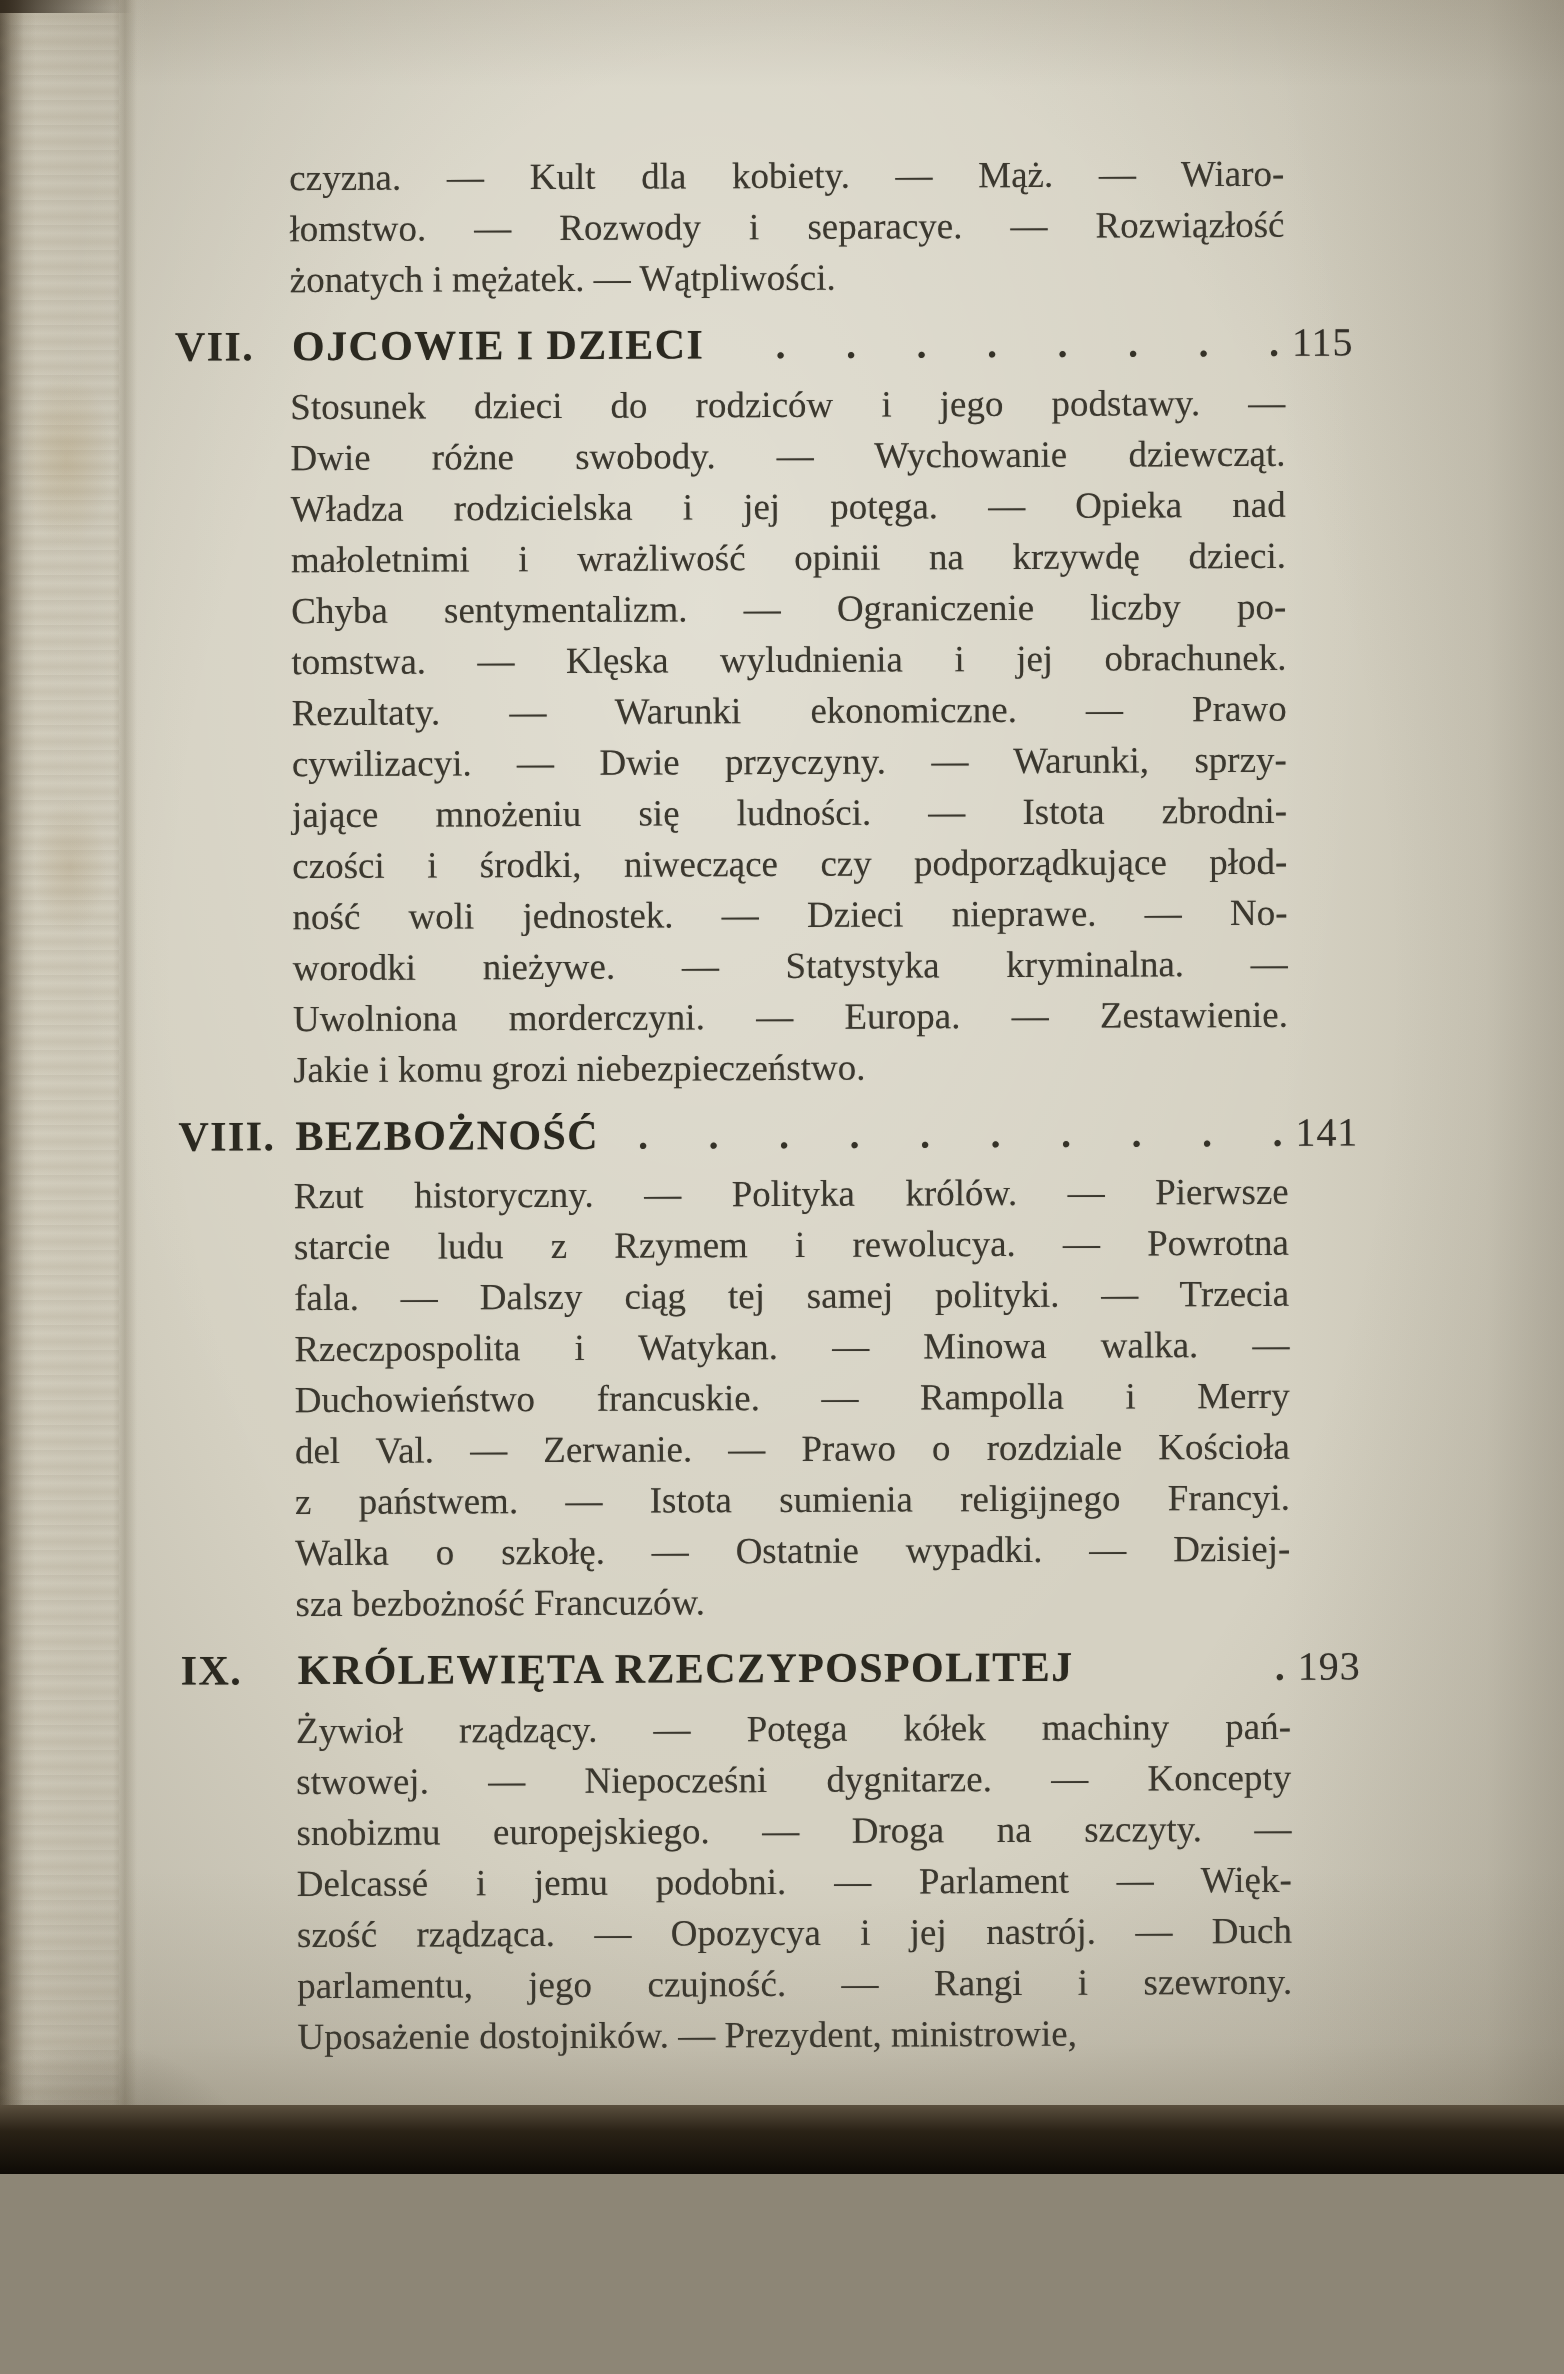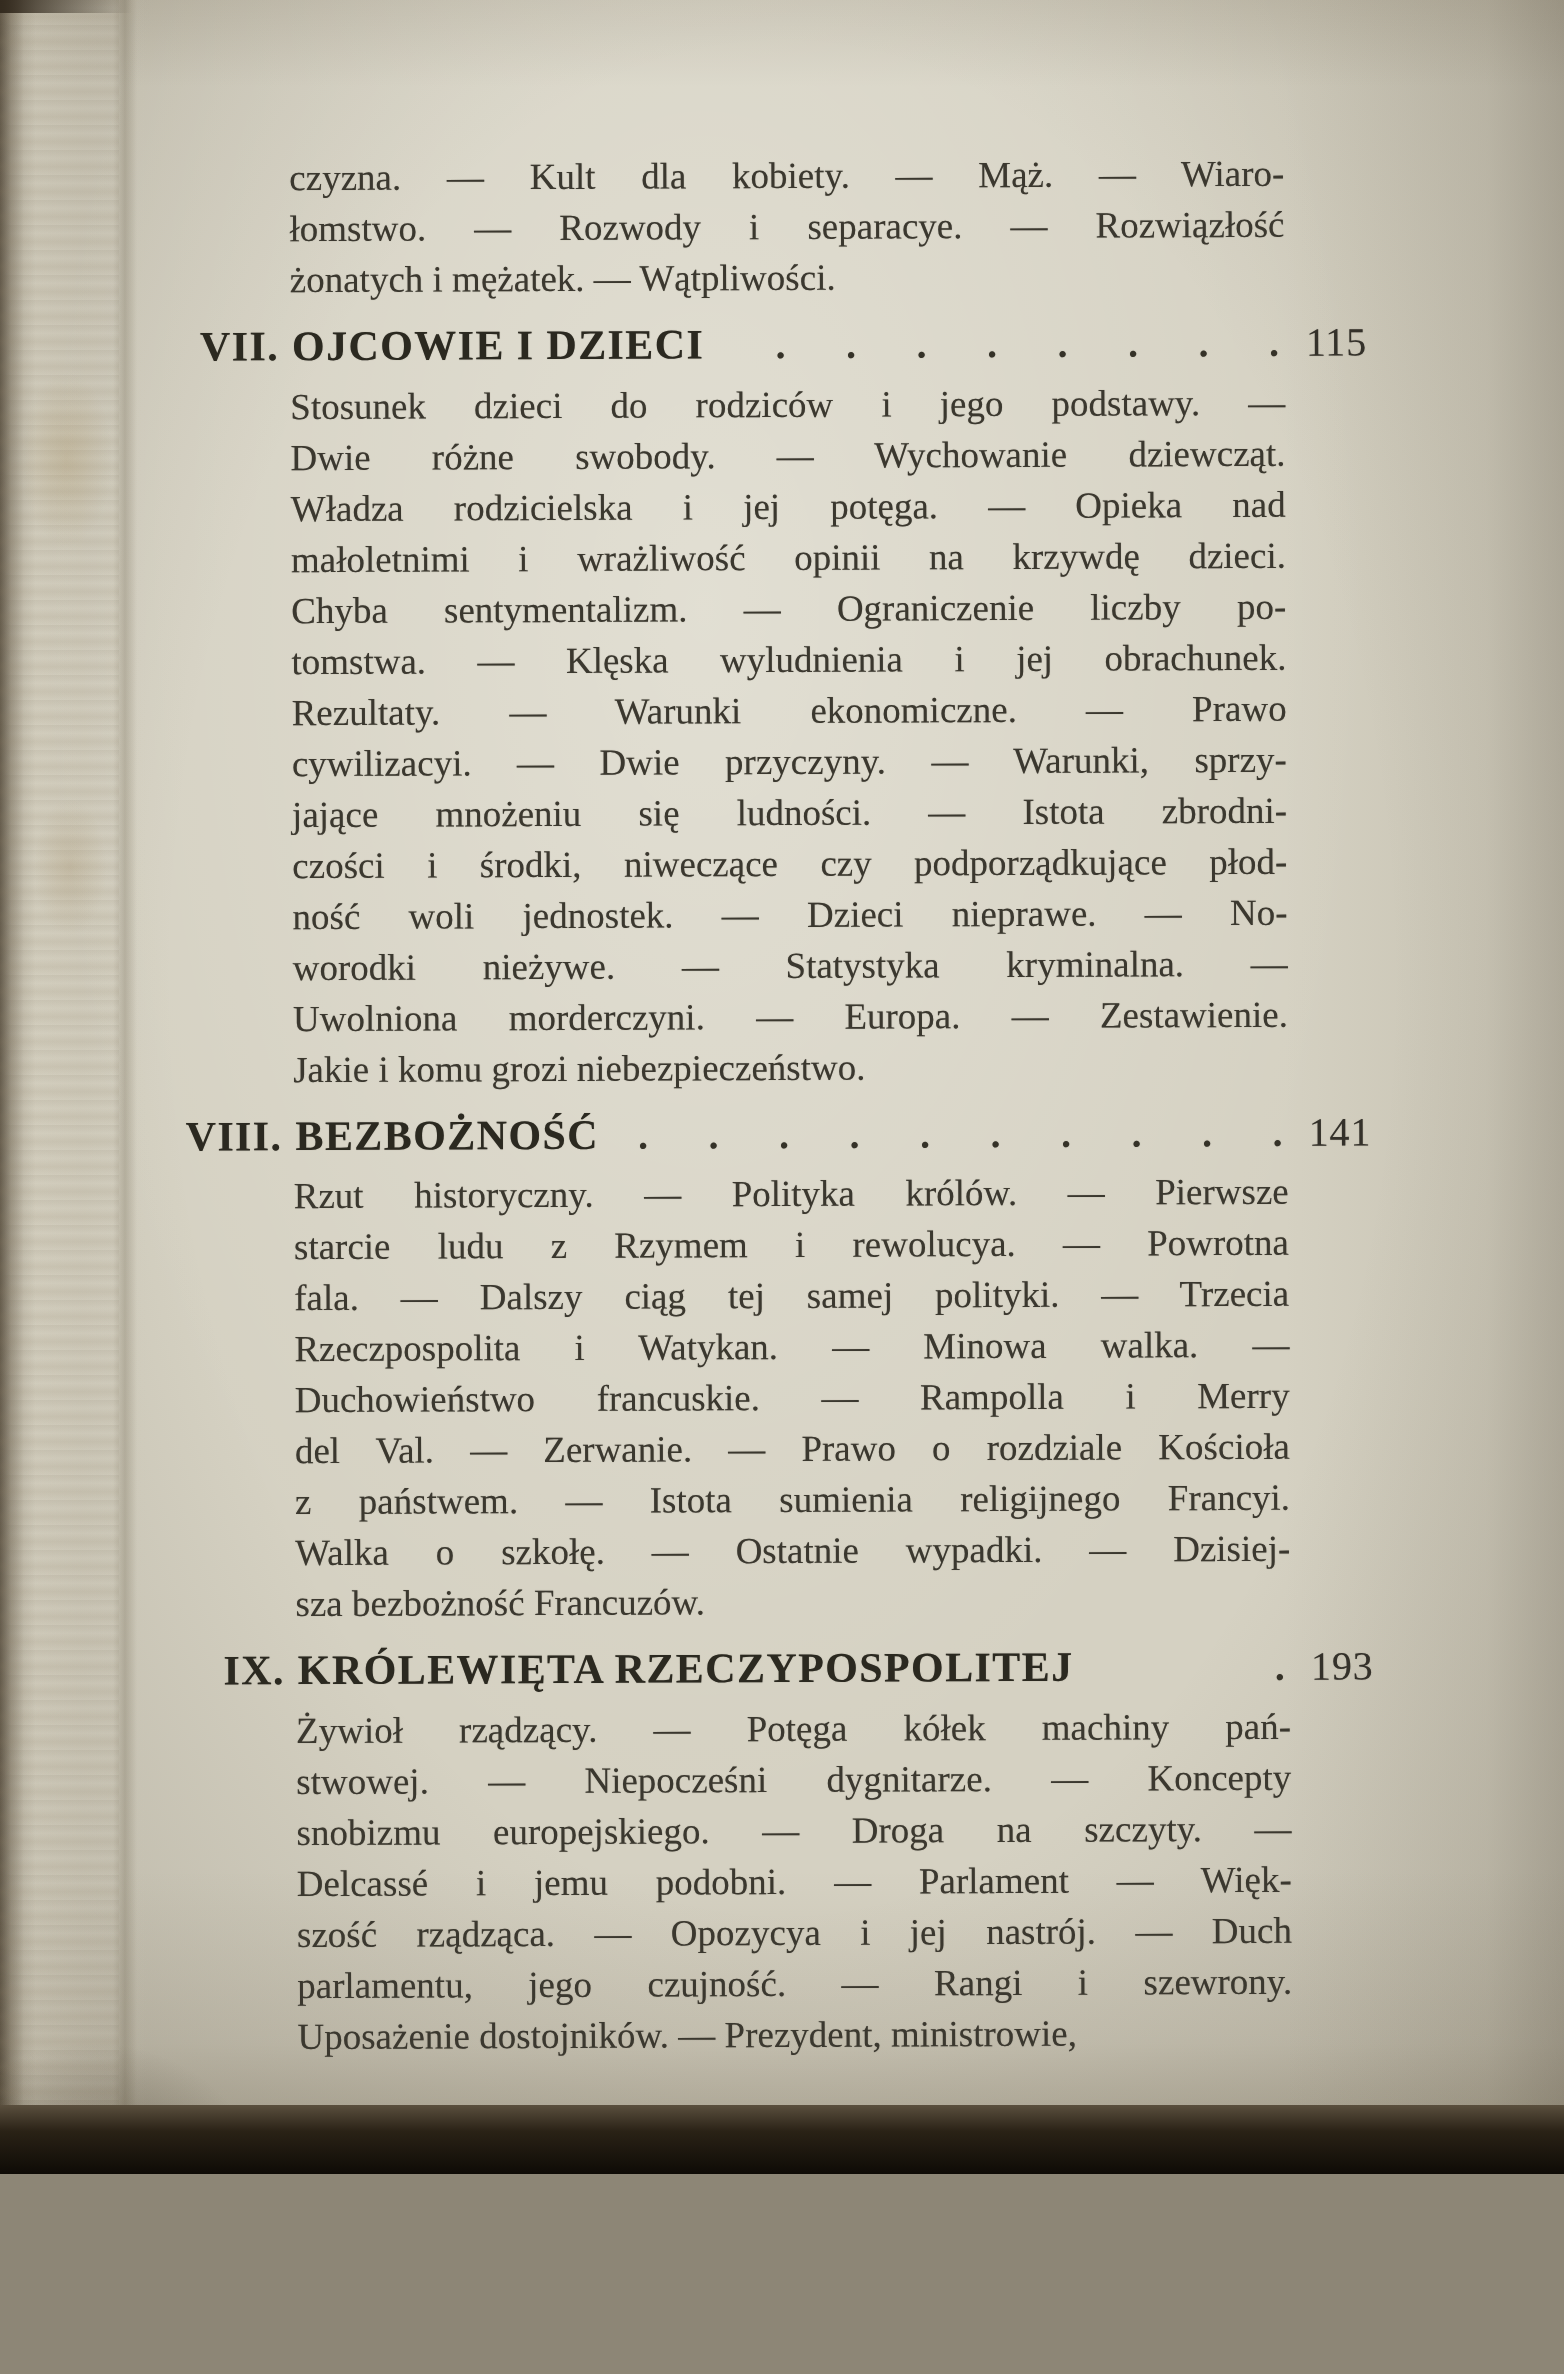--- a/index.html
+++ b/index.html
@@ -77,38 +77,38 @@
     display: flex;
     align-items: baseline;
     margin: 13px 0 5.6px 0;
     font-weight: 700;
     font-size: 42px;
     line-height: 56px;
     letter-spacing: 1.4px;
     color: #2b2920;
     white-space: nowrap;
   }
-  .numeral { flex: none; width: 104px; text-align: right; margin-right: 13px; }
+  .numeral { flex: none; width: 104px; text-align: left; margin-right: 13px; }
   .title   { flex: none; }
   .dots {
     flex: 1 1 0;
     min-width: 0;
     overflow: hidden;
     white-space: nowrap;
     text-align: right;
     word-spacing: 51px;
     letter-spacing: 0;
     font-size: 39px;
     padding: 0 13px 0 16.7px;
     color: #353228;
   }
   .pagenum {
     flex: none;
     min-width: 89px;
-    text-align: center;
+    text-align: left;
     font-weight: 400;
     font-size: 40px;
     letter-spacing: 0.9px;
     color: #34312a;
   }
 </style>
 </head>
 <body>
 
 <div class="page">

